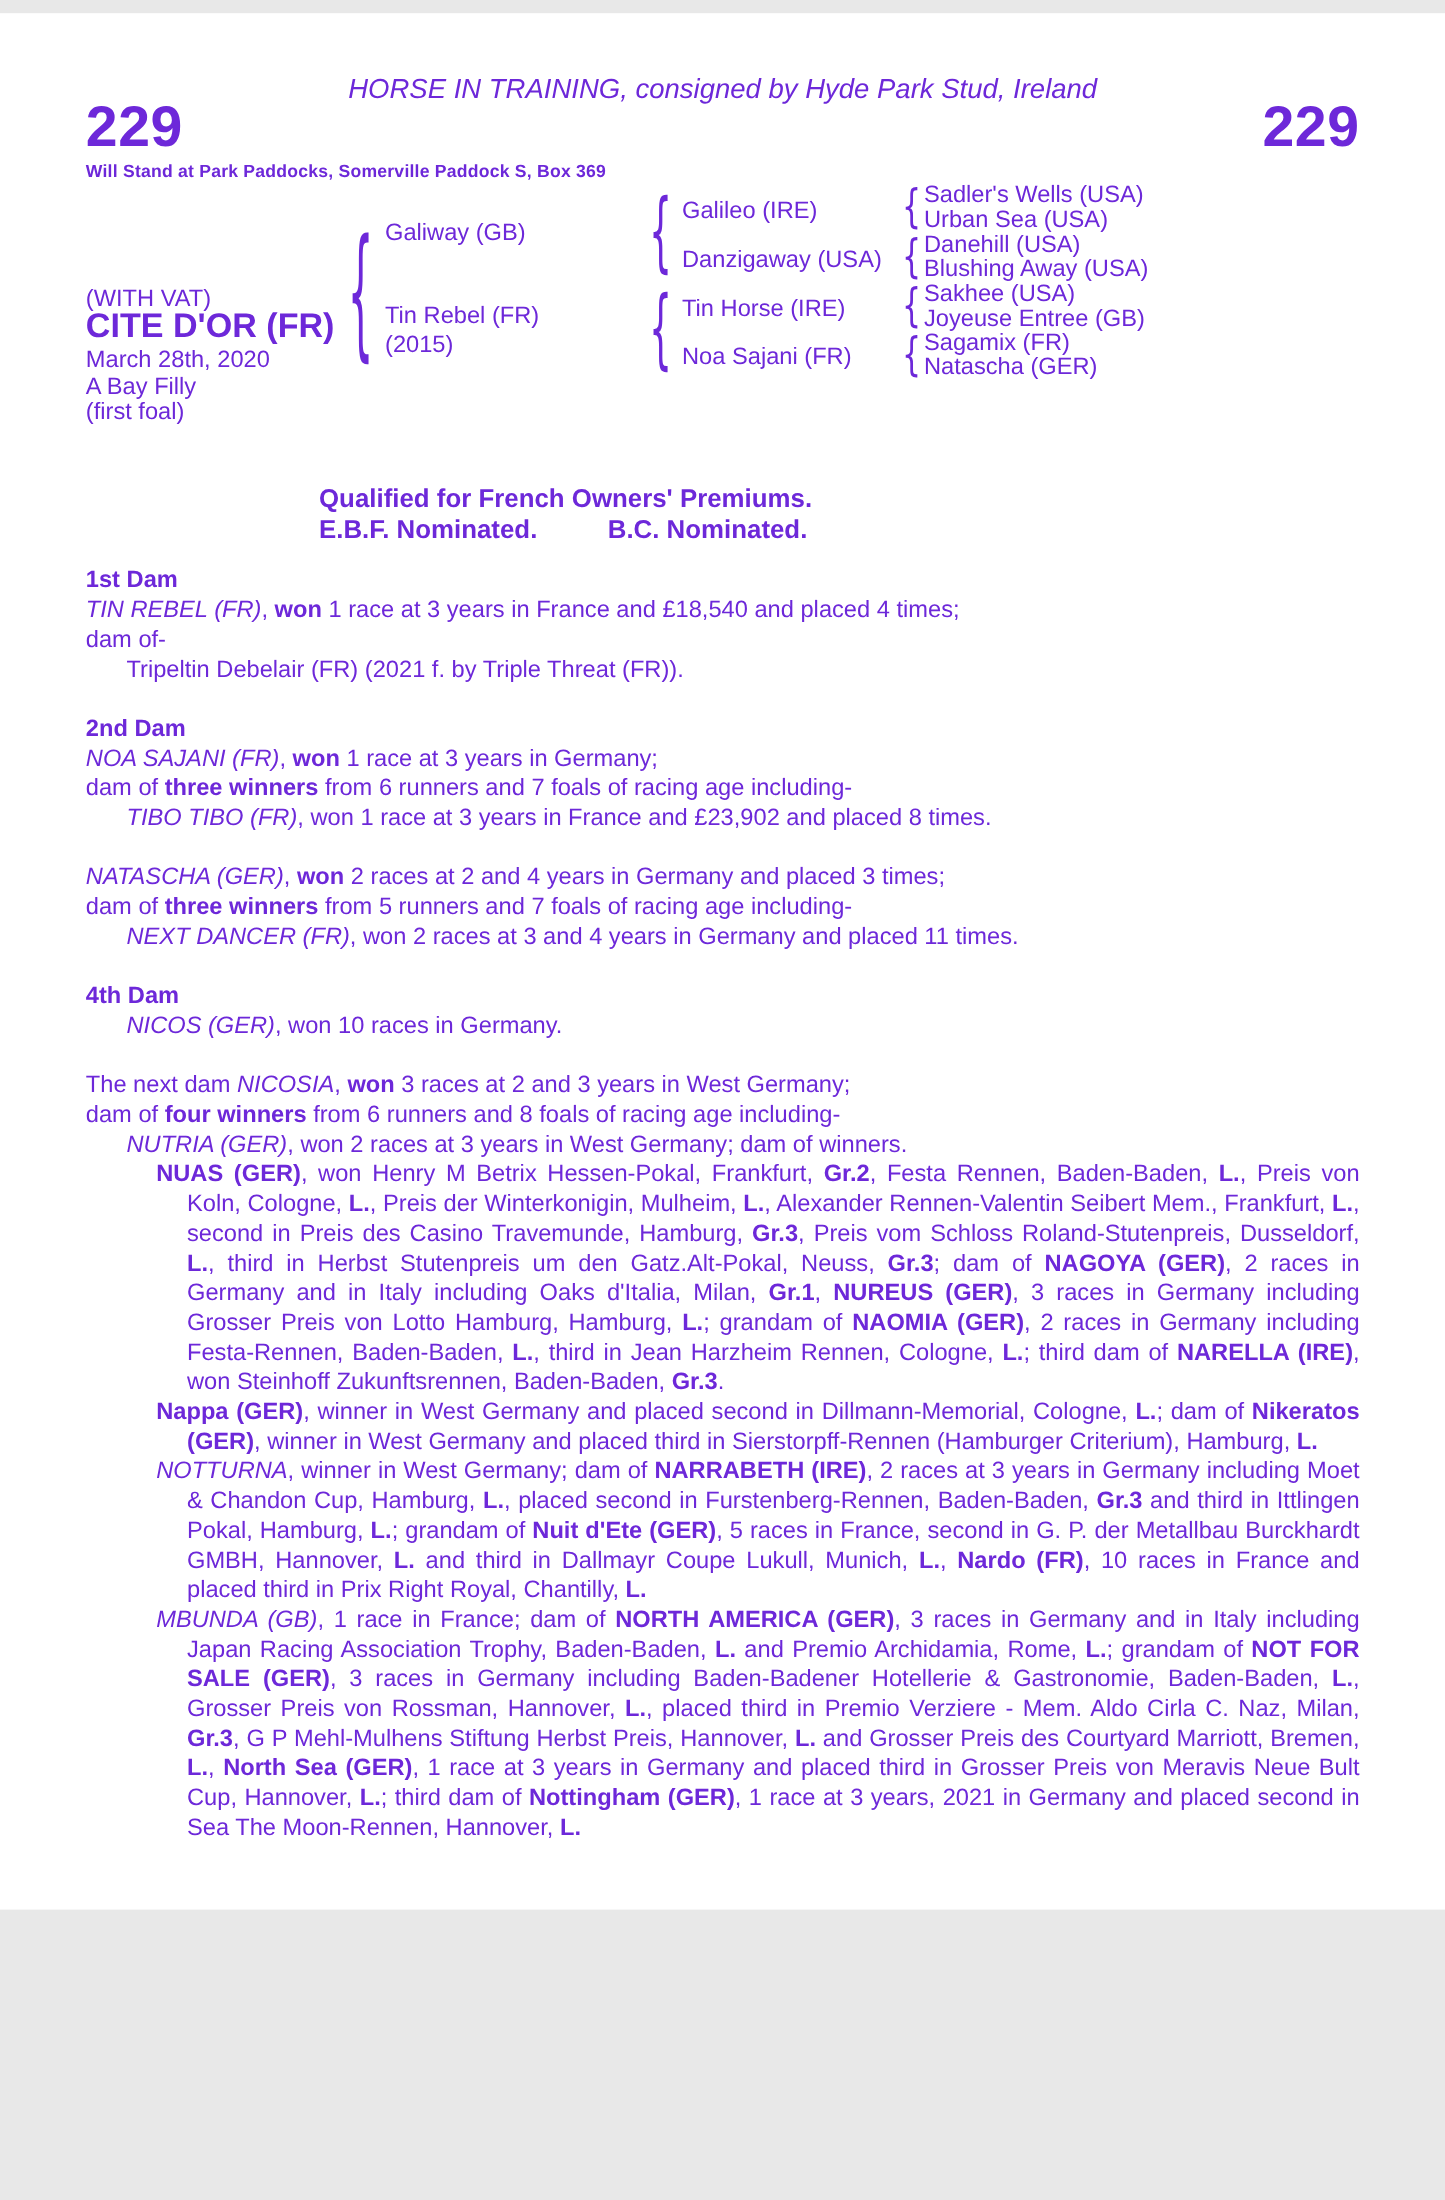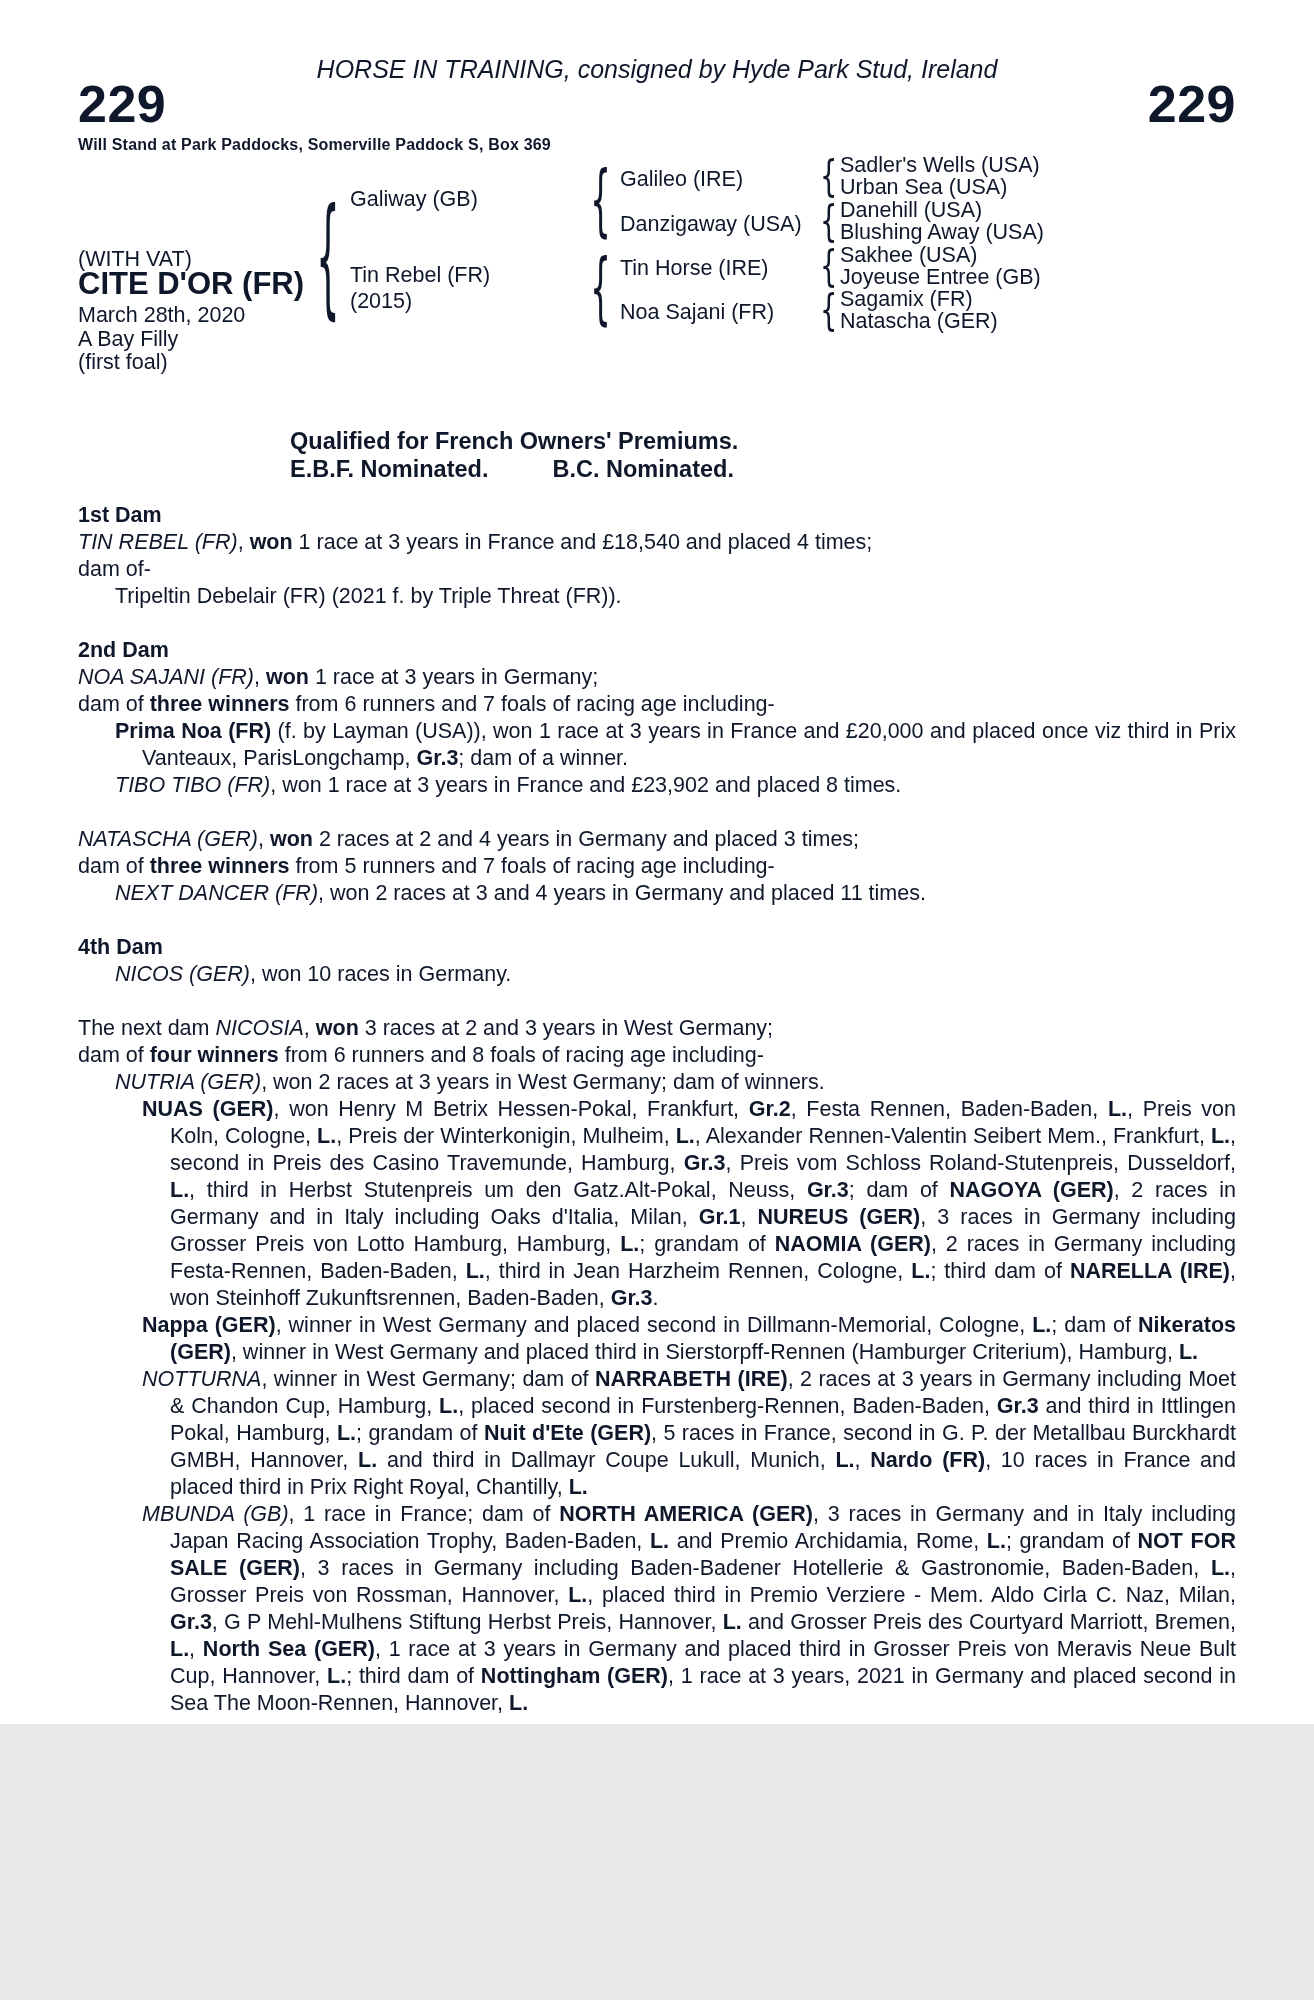--- a/index.html
+++ b/index.html
@@ -1,21 +1,21 @@
 <!DOCTYPE html>
 <html><head>
 <meta charset="utf-8">
 <style>
   html,body { margin:0; padding:0; background:#e8e8e8; }
   .page {
     position:relative;
     width:1314px; height:1724px;
-    margin:0 auto;
+    margin:12px auto;
     background:#ffffff;
-    color:#0f172a;
+    color:#6d28d9;
     font-family:"Liberation Sans", sans-serif;
     font-size:21.5px;
     line-height:27px;
     overflow:hidden;
   }
   .abs { position:absolute; white-space:nowrap; }
 
   .consign { top:56px; left:0; width:100%; text-align:center; font-style:italic; font-size:25px; }
   .lot { top:78px; font-size:52px; font-weight:700; line-height:1; letter-spacing:0.5px; }
   .lot-left { left:78px; }
@@ -118,21 +118,20 @@
 
   <div class="sections">
       <div class="section">
         <div class="sec-h">1st Dam</div>
         <div class="para ind0"><span class="st-i">TIN REBEL (FR)</span><span>, </span><span class="st-b">won</span><span> 1 race at 3 years in France and £18,540 and placed 4 times;</span><br><span>dam of-</span></div>
         <div class="para ind1"><span>Tripeltin Debelair (FR) (2021 f. by Triple Threat (FR)).</span></div>
       </div>
       <div class="section">
         <div class="sec-h">2nd Dam</div>
         <div class="para ind0"><span class="st-i">NOA SAJANI (FR)</span><span>, </span><span class="st-b">won</span><span> 1 race at 3 years in Germany;</span><br><span>dam of </span><span class="st-b">three winners</span><span> from 6 runners and 7 foals of racing age including-</span></div>
-        <div class="para ind1 just"><span class="st-b">Prima Noa (FR)</span><span> (f. by Layman (USA)), won 1 race at 3 years in France and £20,000 and placed once viz third in Prix Vanteaux, ParisLongchamp, </span><span class="st-b">Gr.3</span><span>; dam of a winner.</span></div>
         <div class="para ind1"><span class="st-i">TIBO TIBO (FR)</span><span>, won 1 race at 3 years in France and £23,902 and placed 8 times.</span></div>
       </div>
       <div class="section">
         <div class="para ind0"><span class="st-i">NATASCHA (GER)</span><span>, </span><span class="st-b">won</span><span> 2 races at 2 and 4 years in Germany and placed 3 times;</span><br><span>dam of </span><span class="st-b">three winners</span><span> from 5 runners and 7 foals of racing age including-</span></div>
         <div class="para ind1"><span class="st-i">NEXT DANCER (FR)</span><span>, won 2 races at 3 and 4 years in Germany and placed 11 times.</span></div>
       </div>
       <div class="section">
         <div class="sec-h">4th Dam</div>
         <div class="para ind1"><span class="st-i">NICOS (GER)</span><span>, won 10 races in Germany.</span></div>
       </div>

